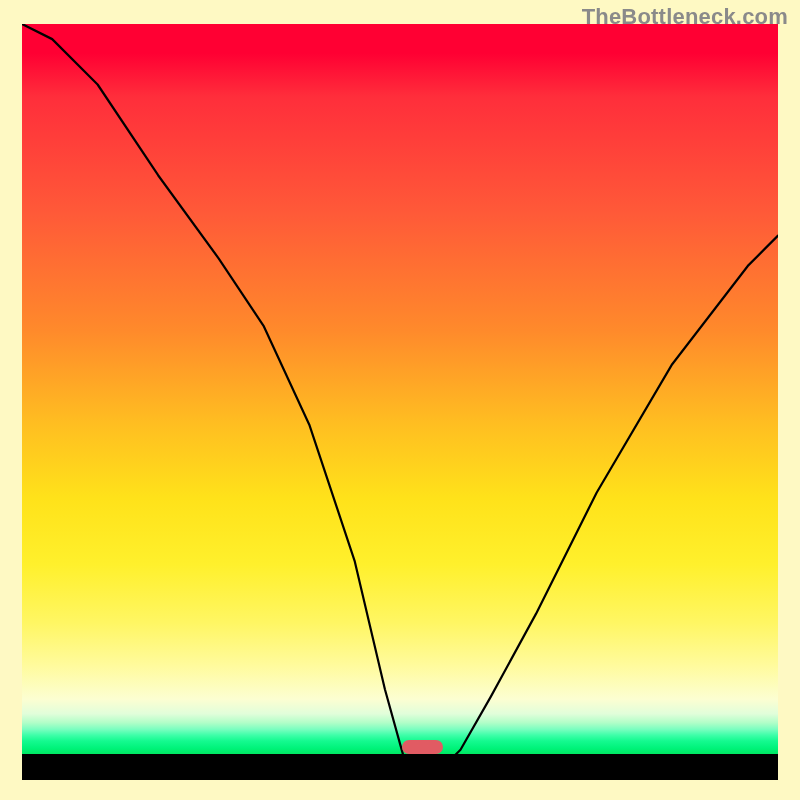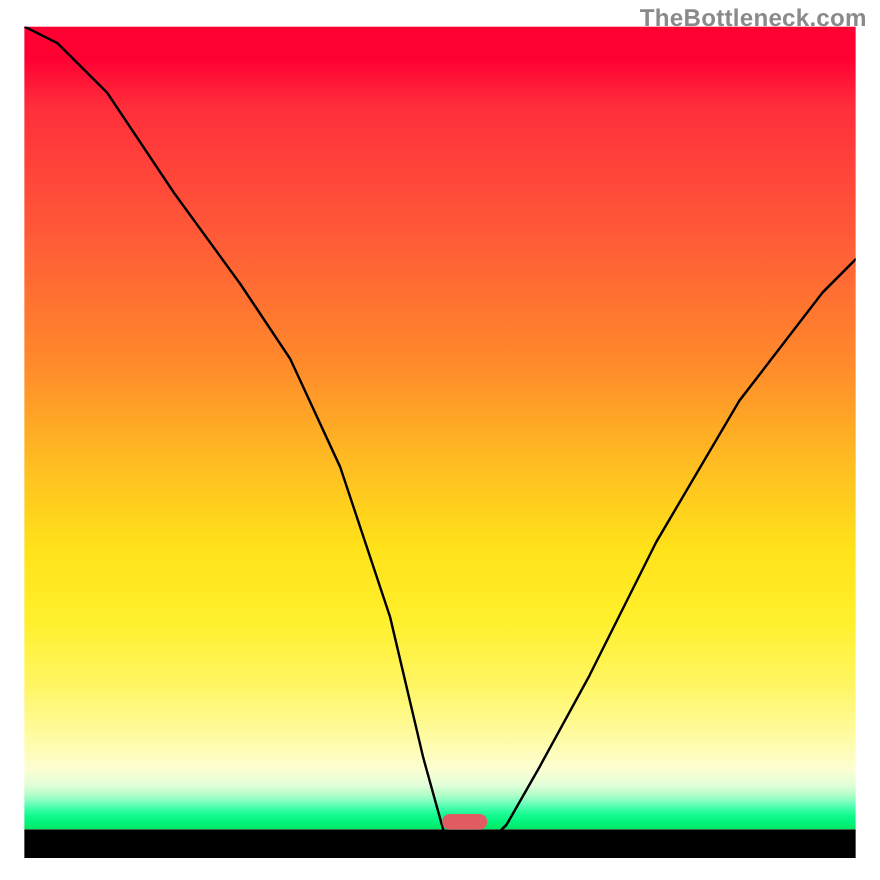--- a/index.html
+++ b/index.html
@@ -7,21 +7,21 @@
     padding: 0;
     width: 800px;
     height: 800px;
     background: #000;
     overflow: hidden;
   }
   .frame {
     position: relative;
     width: 800px;
     height: 800px;
-    background: #ffffff;
+    background: #fef9c3;
     text-align: center;
   }
   .watermark {
     position: absolute;
     top: 4px;
     right: 12px;
     font-family: Arial, Helvetica, sans-serif;
     font-size: 22px;
     font-weight: 600;
     color: #8a8a8a;

